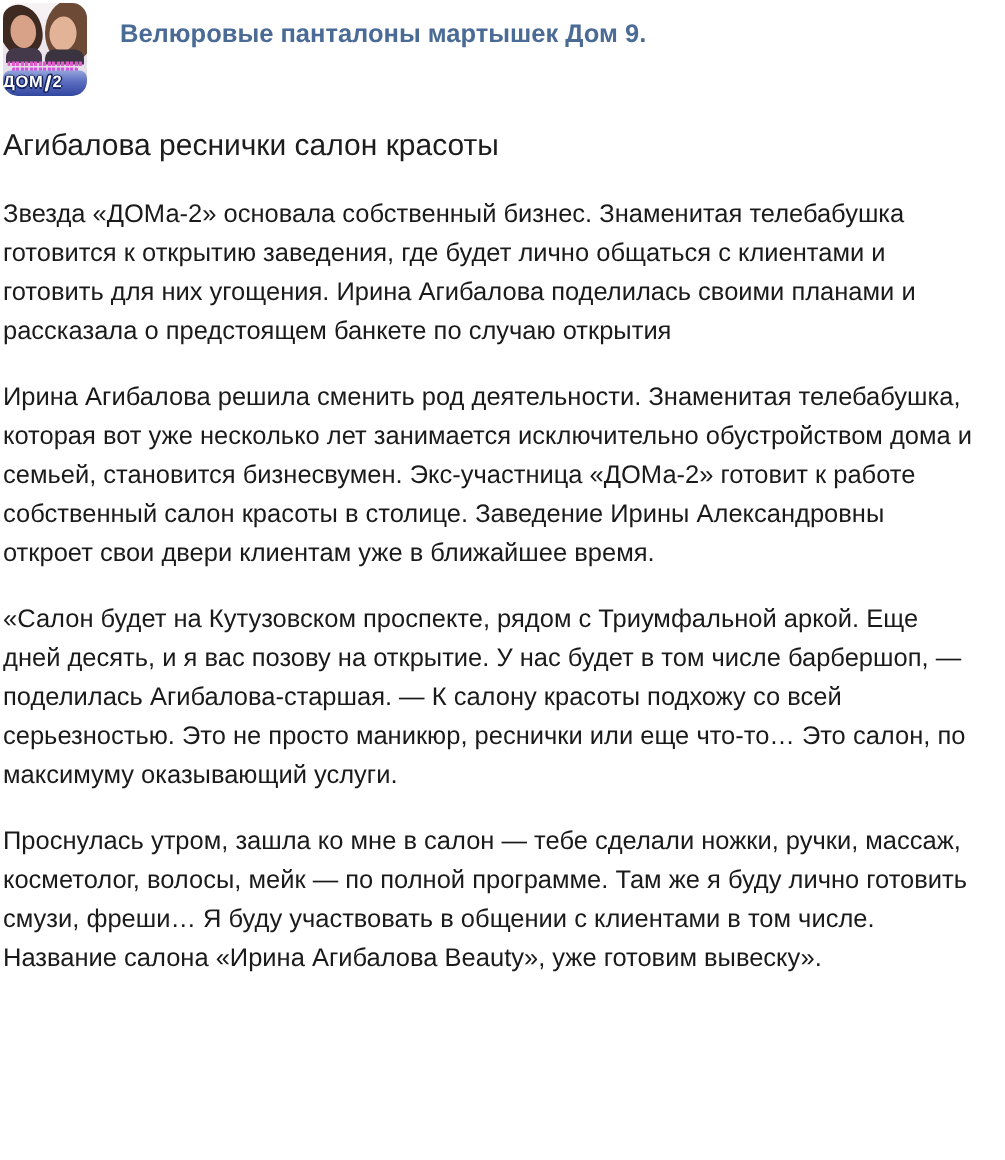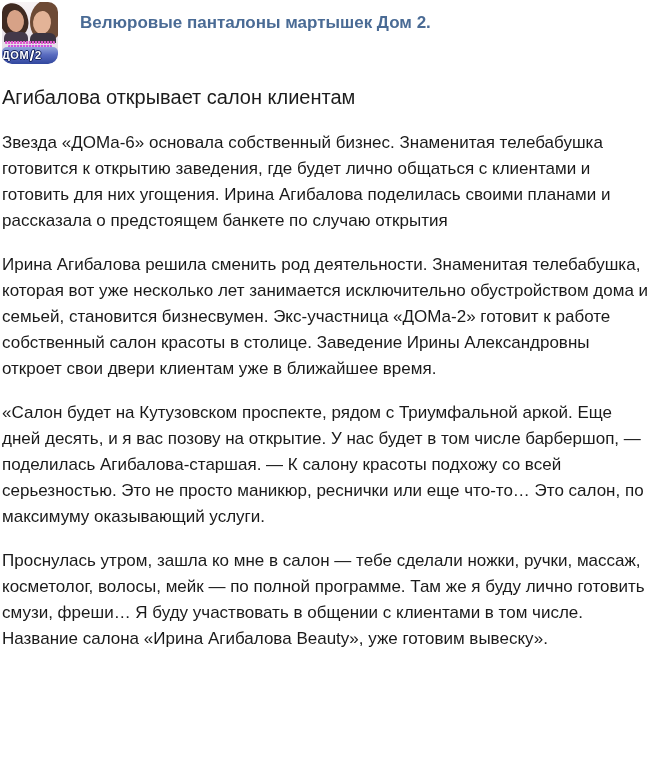--- a/index.html
+++ b/index.html
@@ -149,25 +149,25 @@
       <div class="shoulder-right"></div>
       <div class="pink-caption"></div>
       <div class="pink-caption2"></div>
       <div class="logo-band">
         <span class="logo-word">ДОМ</span>
         <span class="logo-sep"></span>
         <span class="logo-digit">2</span>
       </div>
     </div>
 
-    <div class="post-title">Велюровые панталоны мартышек Дом 2.</div>
+    <div class="post-title">Велюровые панталоны мартышек Дом 9.</div>
   </div>
 
   <div class="article">
-    <p class="heading">Агибалова открывает салон клиентам</p>
+    <p class="heading">Агибалова реснички салон красоты</p>
 
-    <p class="body-par first">Звезда «ДОМа-6» основала собственный бизнес. Знаменитая телебабушка готовится к открытию заведения, где будет лично общаться с клиентами и готовить для них угощения. Ирина Агибалова поделилась своими планами и рассказала о предстоящем банкете по случаю открытия</p>
+    <p class="body-par first">Звезда «ДОМа-2» основала собственный бизнес. Знаменитая телебабушка готовится к открытию заведения, где будет лично общаться с клиентами и готовить для них угощения. Ирина Агибалова поделилась своими планами и рассказала о предстоящем банкете по случаю открытия</p>
     <p class="body-par">Ирина Агибалова решила сменить род деятельности. Знаменитая телебабушка, которая вот уже несколько лет занимается исключительно обустройством дома и семьей, становится бизнесвумен. Экс-участница «ДОМа-2» готовит к работе собственный салон красоты в столице. Заведение Ирины Александровны откроет свои двери клиентам уже в ближайшее время.</p>
     <p class="body-par">«Салон будет на Кутузовском проспекте, рядом с Триумфальной аркой. Еще дней десять, и я вас позову на открытие. У нас будет в том числе барбершоп, — поделилась Агибалова-старшая. — К салону красоты подхожу со всей серьезностью. Это не просто маникюр, реснички или еще что-то… Это салон, по максимуму оказывающий услуги.</p>
     <p class="body-par">Проснулась утром, зашла ко мне в салон — тебе сделали ножки, ручки, массаж, косметолог, волосы, мейк — по полной программе. Там же я буду лично готовить смузи, фреши… Я буду участвовать в общении с клиентами в том числе. Название салона «Ирина Агибалова Beauty», уже готовим вывеску».</p>
   </div>
 
 </div>
 
 </body></html>

